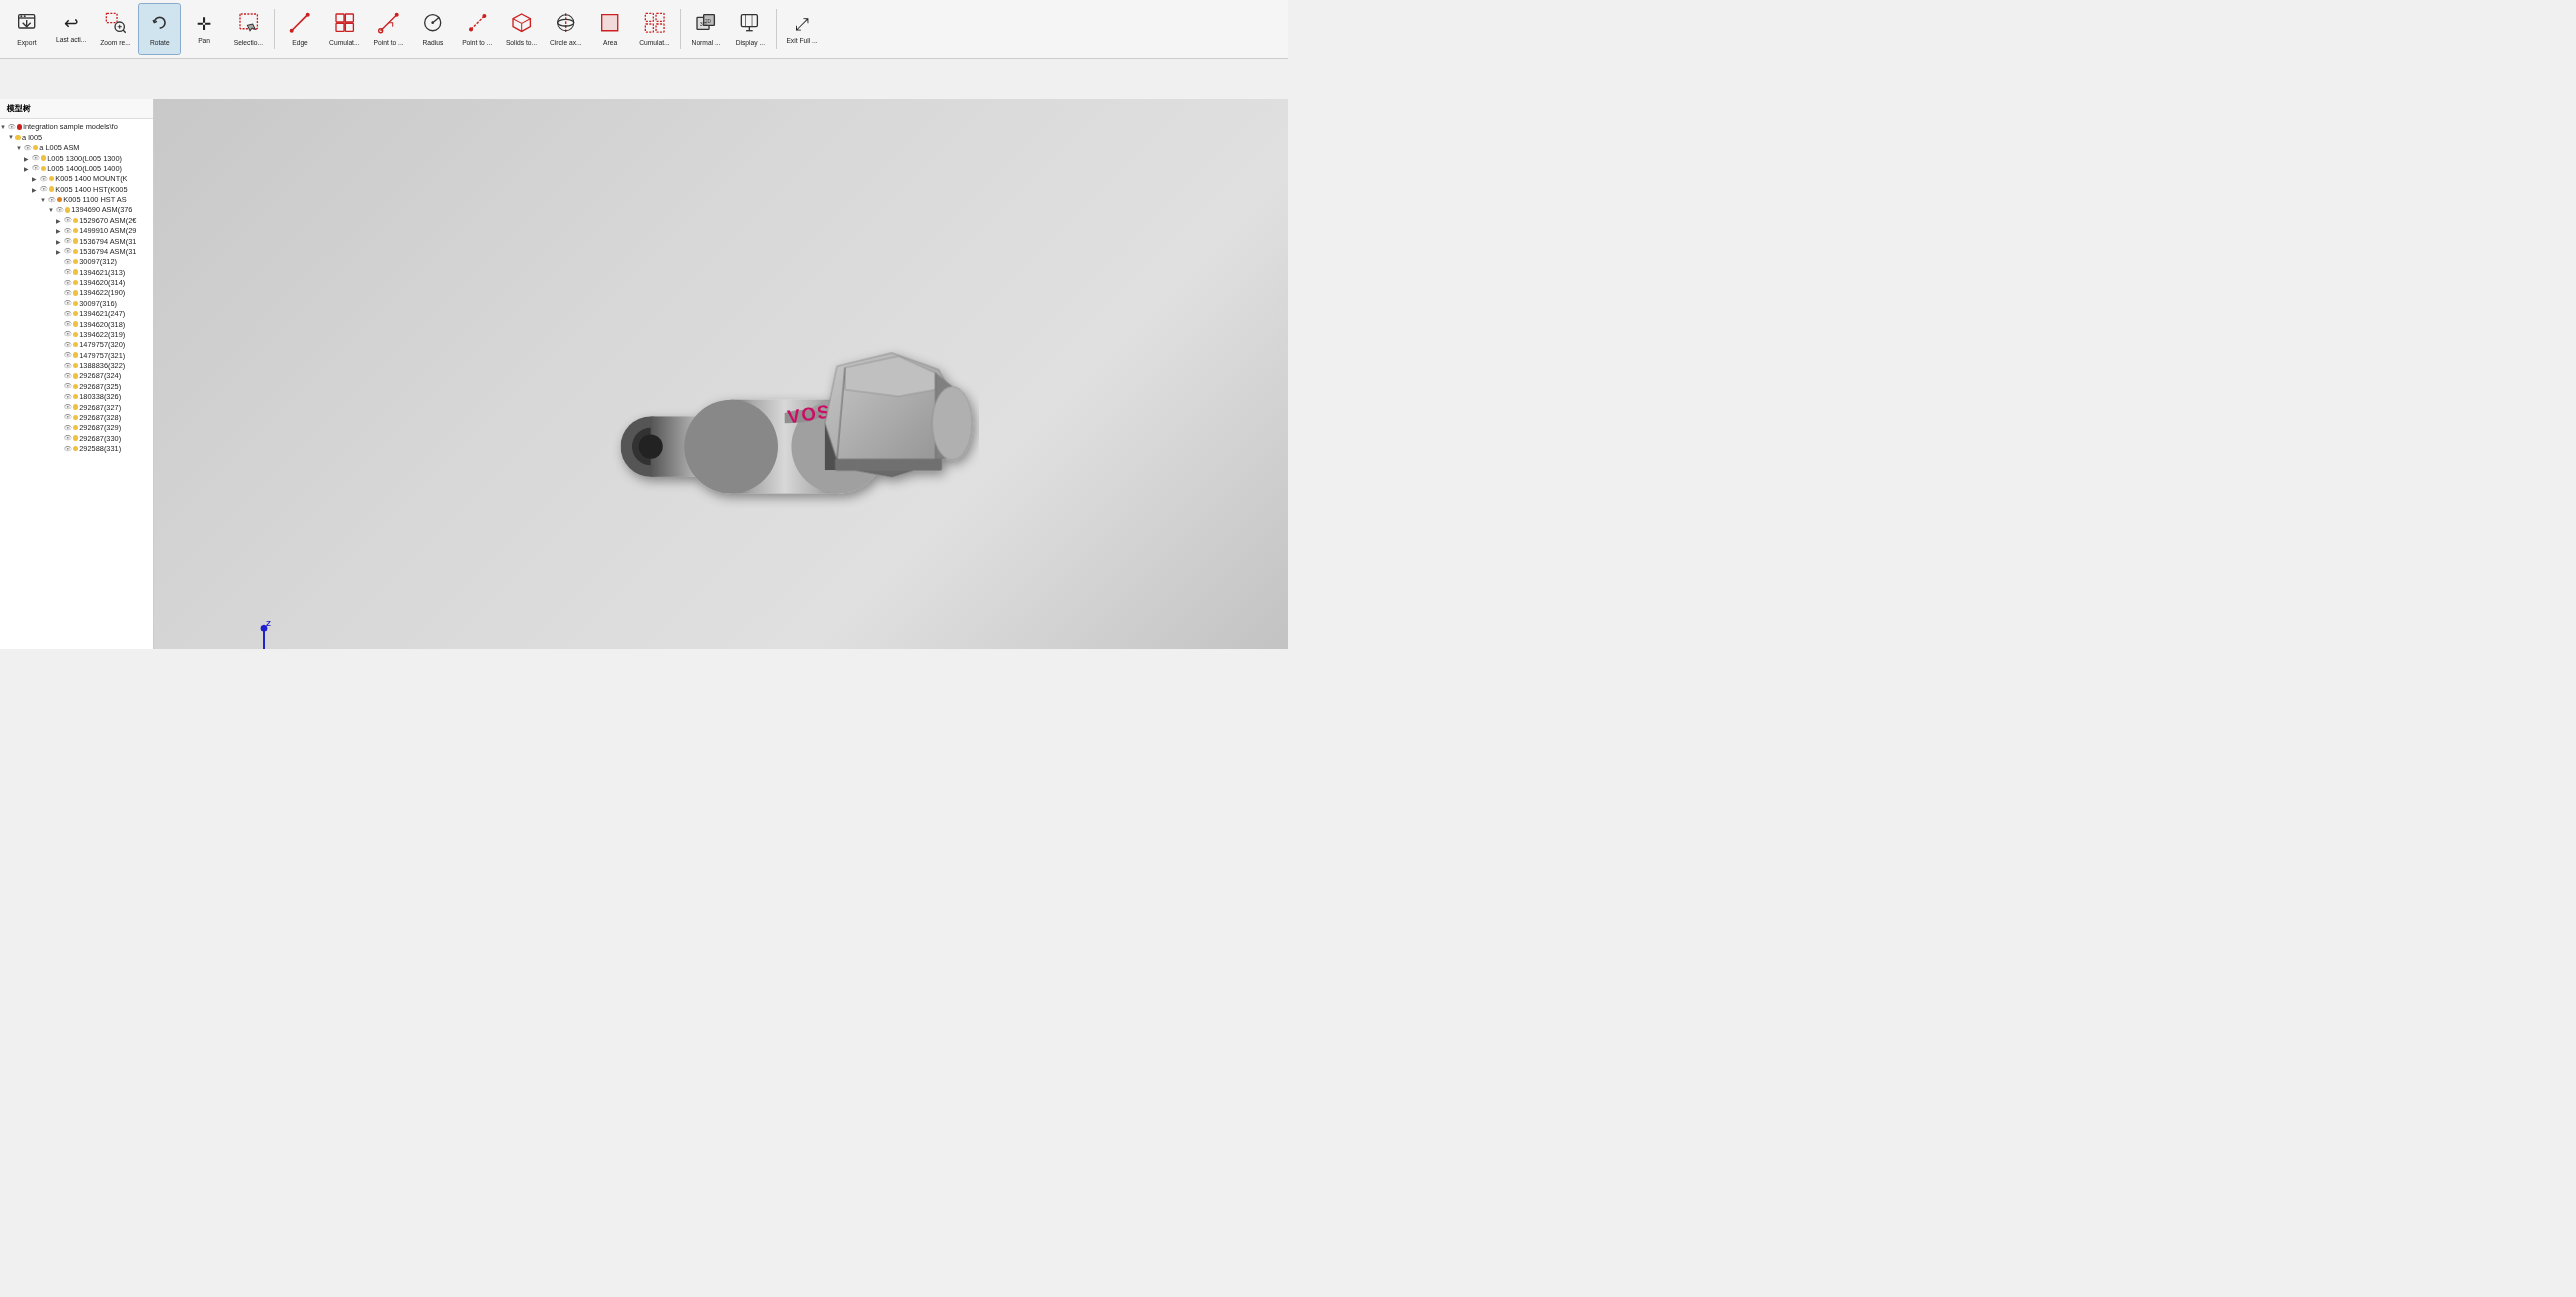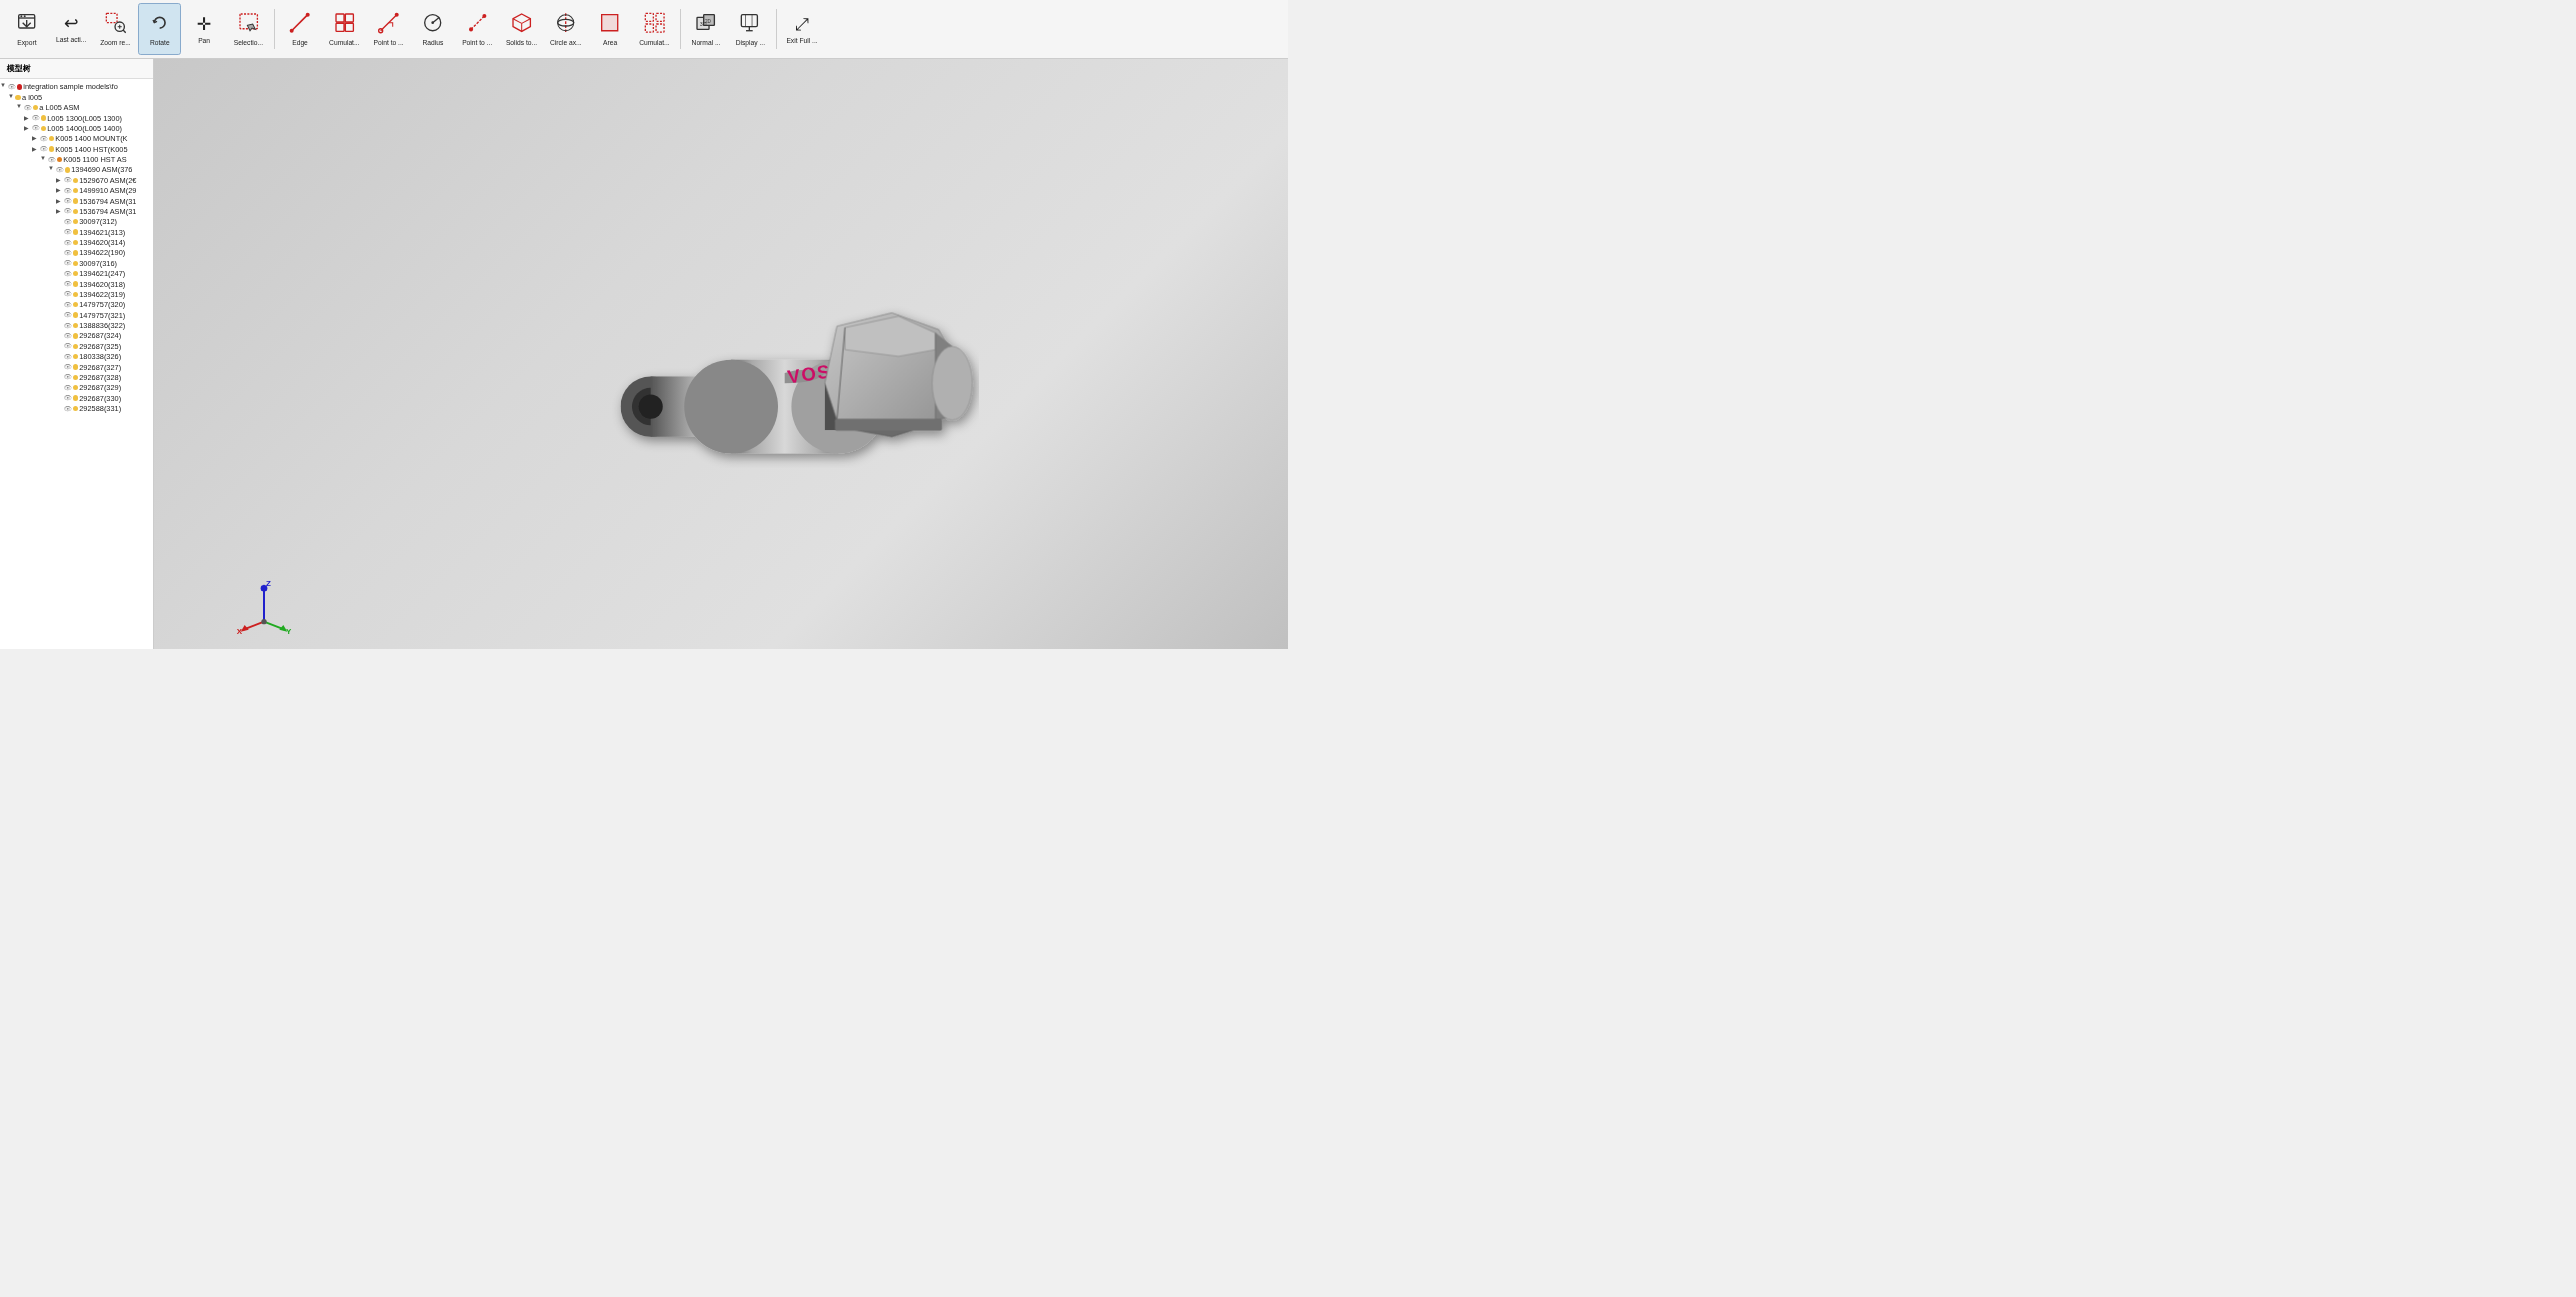--- a/index.html
+++ b/index.html
@@ -33,40 +33,42 @@
     }
     .tool-btn.active { background: #d0e4f0; border: 0.7px solid #88aacc; }
     .tool-btn .icon { font-size: 19px; line-height: 1; }
     .tool-btn .label { font-size: 6.7px; text-align: center; white-space: nowrap; }
     .tool-separator { width: 0.7px; height: 40px; background: #ccc; margin: 0 2.7px; }
 
     
     #main {
       display: flex;
       height: calc(649px - 59px);
+      margin-top: 40px;
     }
 
     
     #sidebar {
       width: 154px;
       background: #fff;
       border-right: 0.7px solid #ccc;
       overflow-y: auto;
       flex-shrink: 0;
     }
     #sidebar-title {
       padding: 4px 6.7px;
       font-weight: bold;
       font-size: 8px;
       border-bottom: 0.7px solid #ddd;
       background: #f8f8f8;
     }
     .tree-container { padding: 2.7px 0; }
     .tree-item {
       display: flex;
+      align-items: center;
       padding: 0.7px 0;
       cursor: pointer;
       white-space: nowrap;
       font-size: 7.4px;
       color: #222;
     }
     .tree-indent { display: inline-block; flex-shrink: 0; }
     .tree-arrow { font-size: 6px; color: #555; margin-right: 0.7px; cursor: pointer; flex-shrink: 0; }
     .tree-icons { display: flex; align-items: center; gap: 0.7px; margin-right: 1.3px; flex-shrink: 0; }
     .eye-icon { font-size: 6.7px; color: #888; }

